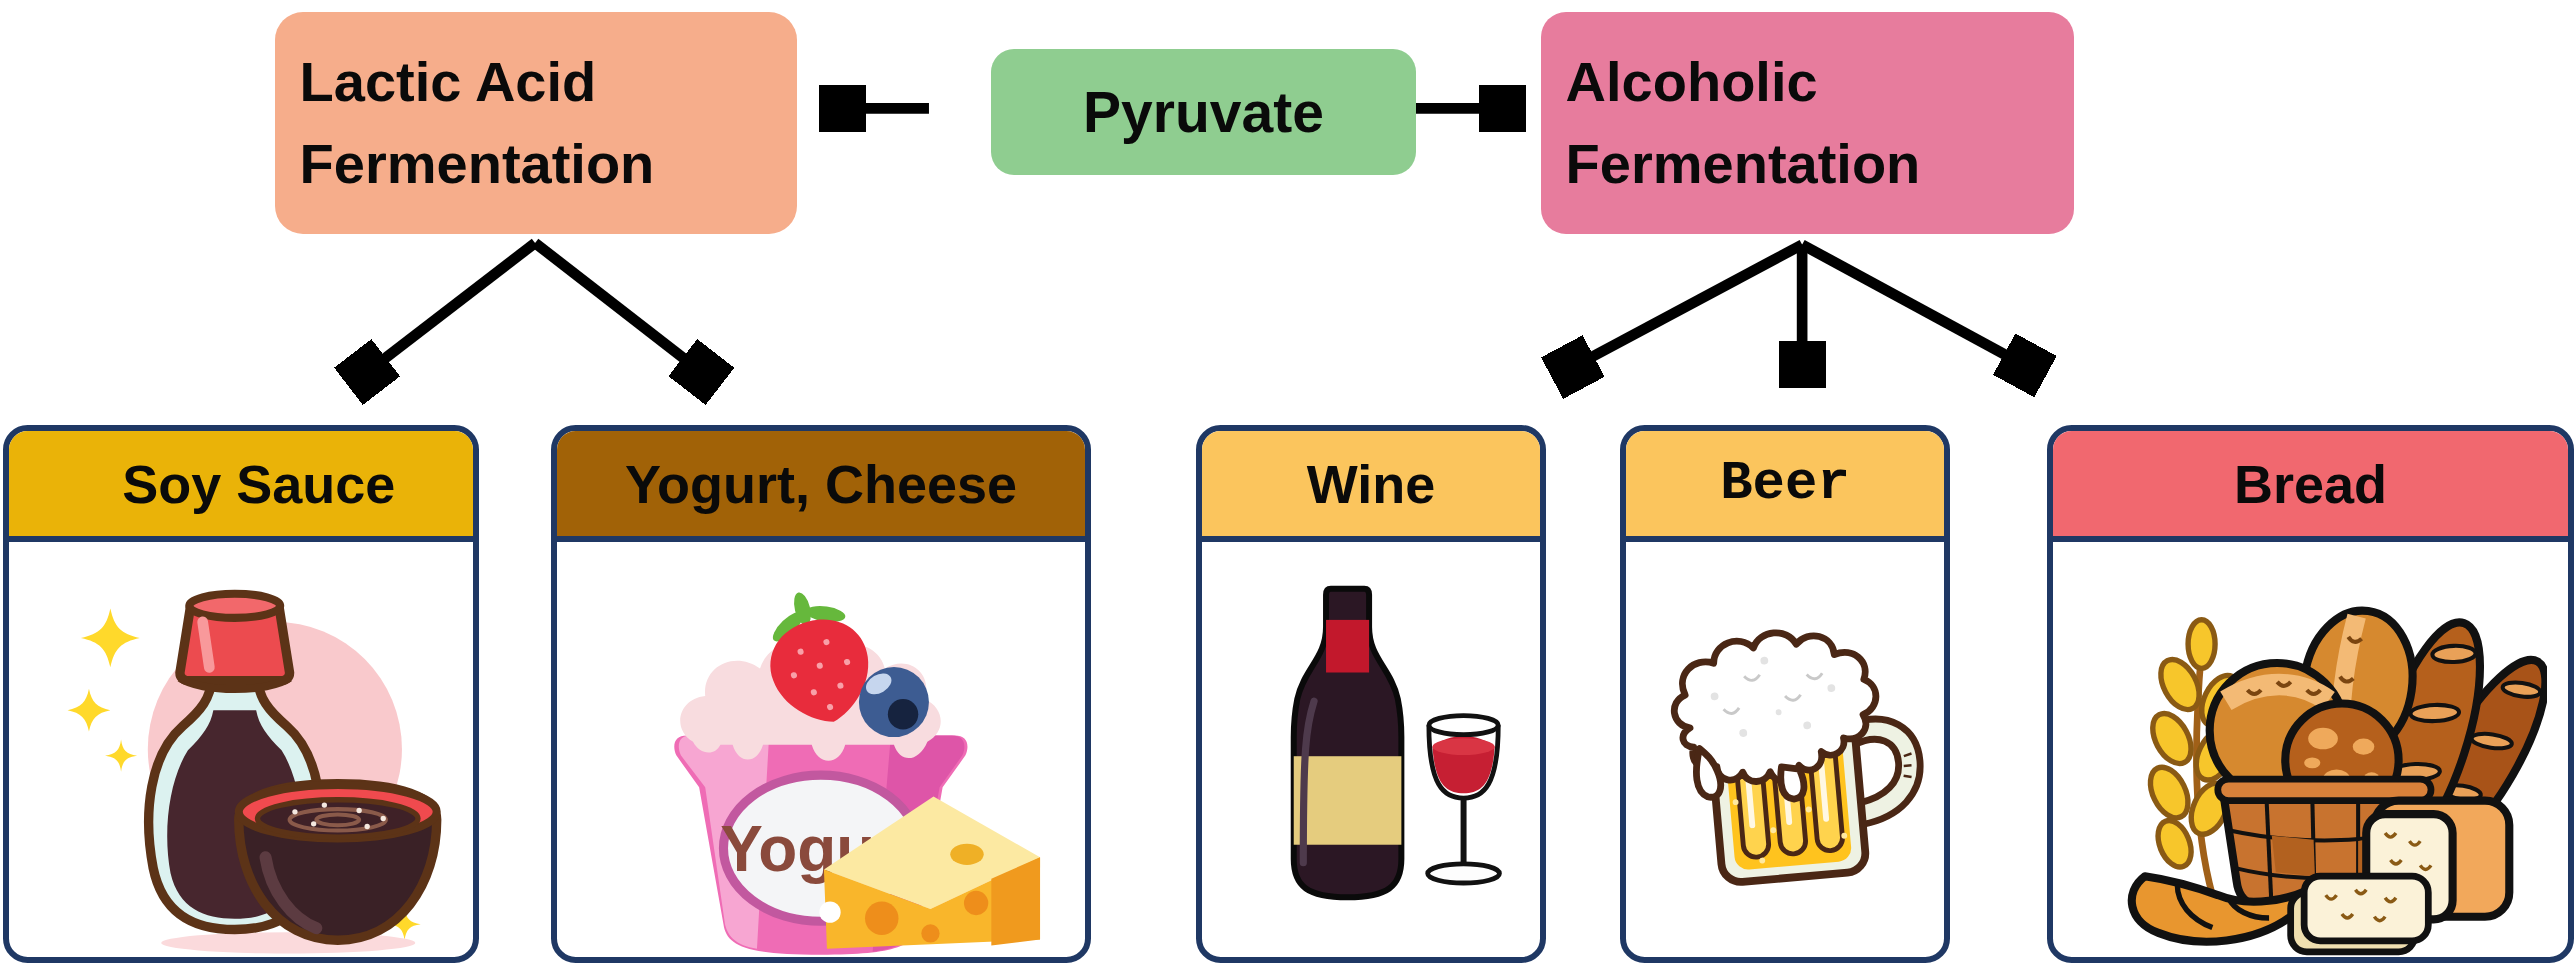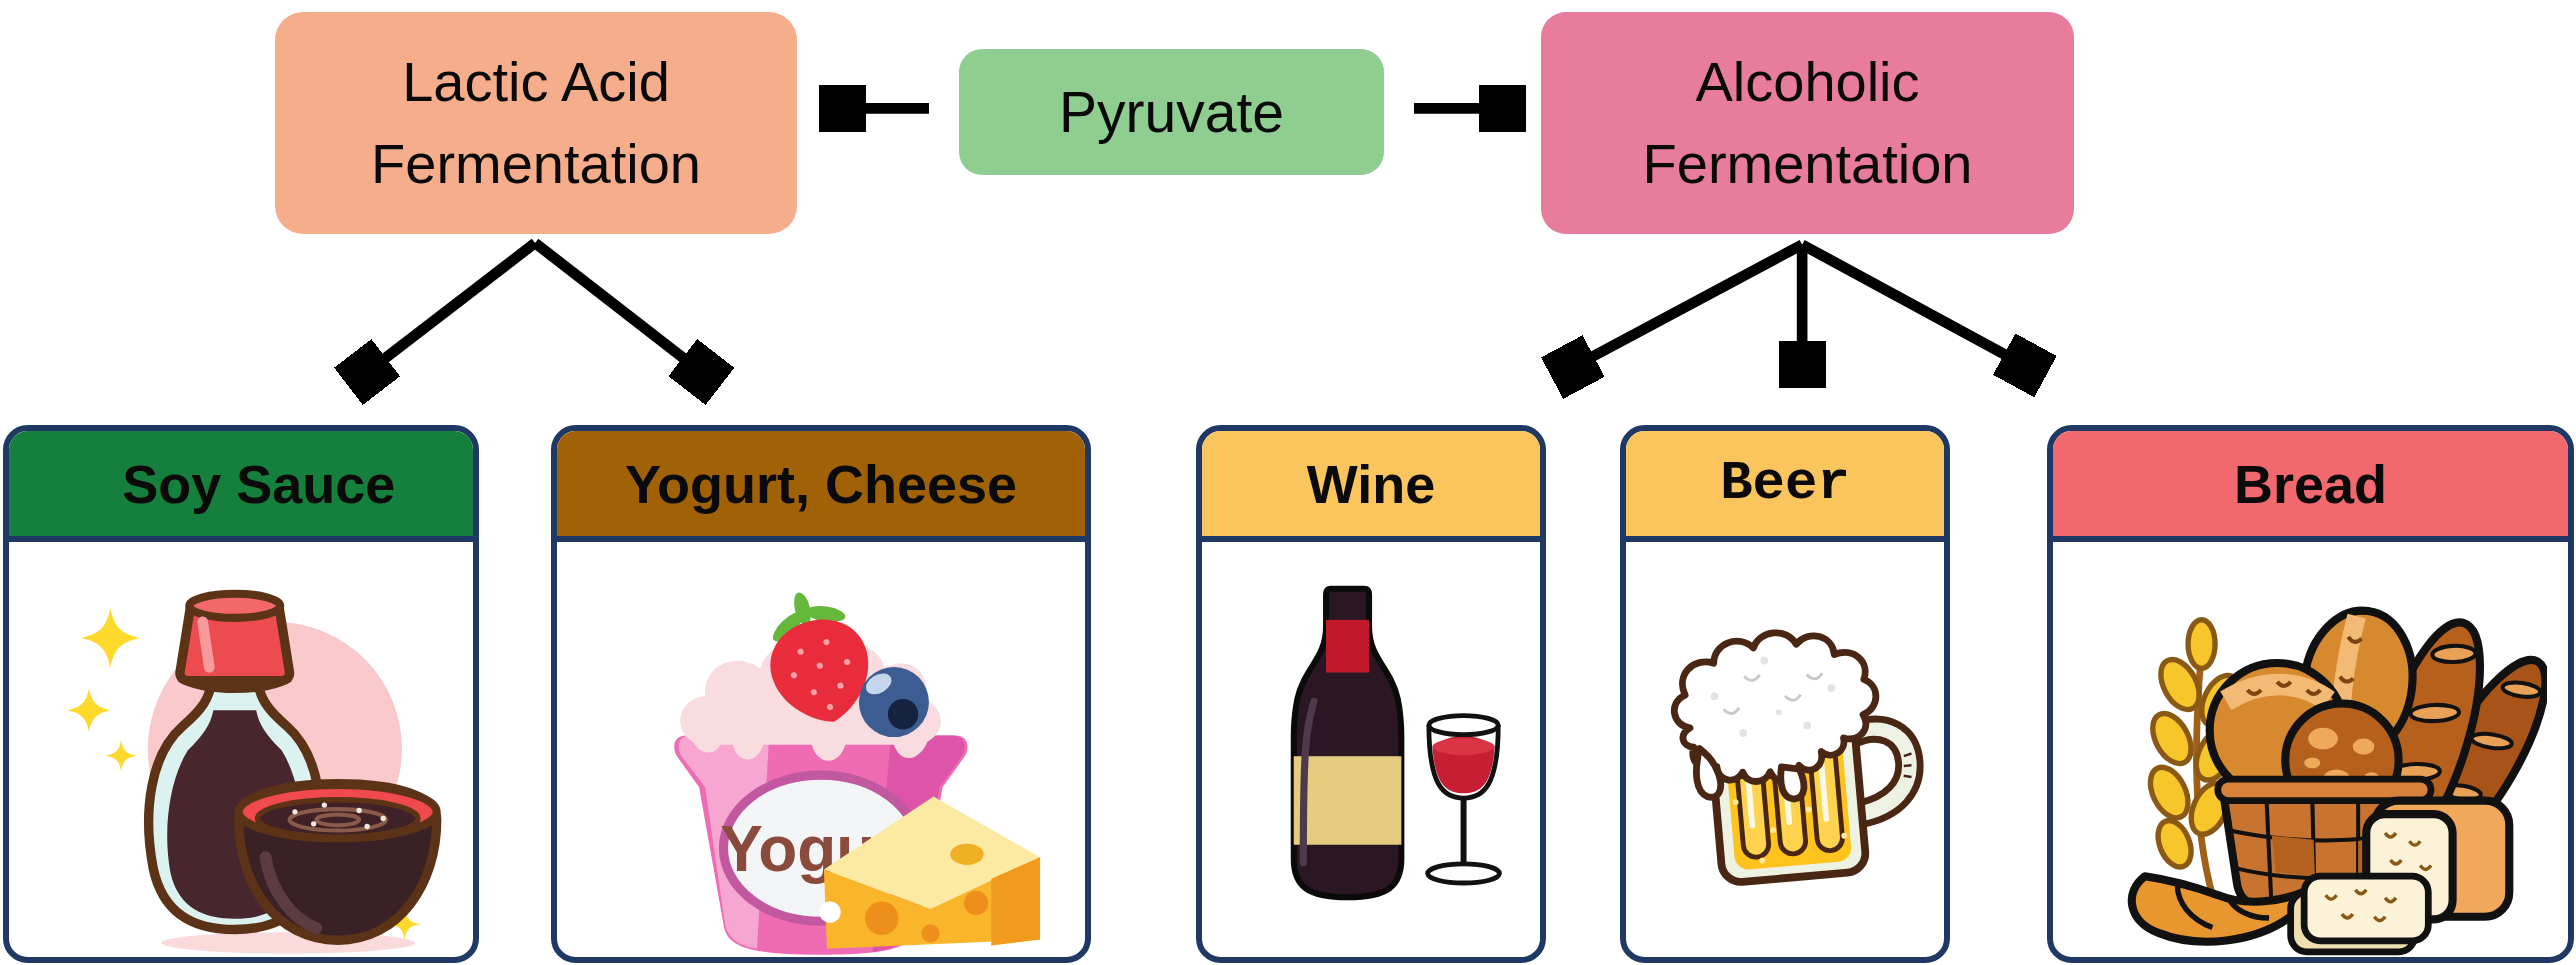--- a/index.html
+++ b/index.html
@@ -1,20 +1,20 @@
 <!DOCTYPE html>
 <html style="--navy: #1F3864; --arrow: #000000; --text: #0A0A0A;font-size:13px"><head>
 <meta charset="utf-8">
 <style>
   html,body{margin:0;padding:0;background:#fff;}
   .stage{position:relative;width:2576px;height:966px;background:#fff;overflow:hidden;
          font-family:"Liberation Sans",sans-serif;color:var(--text,#0a0a0a);}
   
   .node{position:absolute;display:flex;align-items:center;justify-content:center;
-        text-align:center;font-weight:normal;border-radius:28px;line-height:1.45;}
+        text-align:left;font-weight:bold;border-radius:28px;line-height:1.45;}
   .node.branch{width:522px;height:222px;top:11.5px;font-size:56px;padding:0 24.6px;box-sizing:border-box;}
   .node.lactic{left:275px;}
   .node.alcoholic{left:1541px;width:533px;}
   .node.root{left:959px;top:49px;width:425px;height:126px;font-size:57px;border-radius:23px;}
   
   .connectors{position:absolute;left:0;top:0;width:2576px;height:966px;pointer-events:none;}
   .connectors path{stroke:var(--arrow,#000);stroke-width:13px;fill:none;}
   
   .card{position:absolute;top:425px;height:538px;box-sizing:border-box;
         border:6.6px solid var(--navy,#1F3864);border-radius:24.6px;background:#fff;
@@ -47,29 +47,29 @@
     <path d="M652,296 L436,462" marker-end="url(#ah)"></path>
     <path d="M652,296 L866,462" marker-end="url(#ah)"></path>
     <path d="M2196,298 L1904,454" marker-end="url(#ah)"></path>
     <path d="M2196,298 L2196,458" marker-end="url(#ah)"></path>
     <path d="M2196,298 L2480,452" marker-end="url(#ah)"></path>
   </svg>
 
   <div class="node branch lactic" style="background-color: rgb(246, 173, 139);">
     <span>Lactic Acid Fermentation</span>
   </div>
-  <div class="node root" style="background-color: rgb(143, 205, 144);">
+  <div class="node root" style="background-color: rgb(143, 205, 144); margin-left: 32px;">
     <span>Pyruvate</span>
   </div>
   <div class="node branch alcoholic" style="background-color: rgb(231, 124, 157); border-radius: 25px;">
     <span>Alcoholic Fermentation</span>
   </div>
 
   <article class="card c-soy">
-    <div class="hdr" style="background-color: #15803d; padding-left: 35px;">
+    <div class="hdr" style="background-color: #eab308; padding-left: 35px;">
       <span>Soy Sauce</span>
     </div>
     <div class="art">
       <svg viewBox="0 0 300 300">
         <circle cx="175" cy="145" r="95" fill="#F9C9CC"></circle>
         <g fill="#FFD92B">
           <path d="M52,40 C55,54 60,59 74,62 C60,65 55,70 52,84 C49,70 44,65 30,62 C44,59 49,54 52,40Z"></path>
           <path d="M36,100 C38,110 42,114 52,116 C42,118 38,122 36,132 C34,122 30,118 20,116 C30,114 34,110 36,100Z"></path>
           <path d="M60,138 C61,146 64,149 72,150 C64,151 61,154 60,162 C59,154 56,151 48,150 C56,149 59,146 60,138Z"></path>
           <path d="M262,185 C265,199 270,204 284,207 C270,210 265,215 262,229 C259,215 254,210 240,207 C254,204 259,199 262,185Z"></path>

